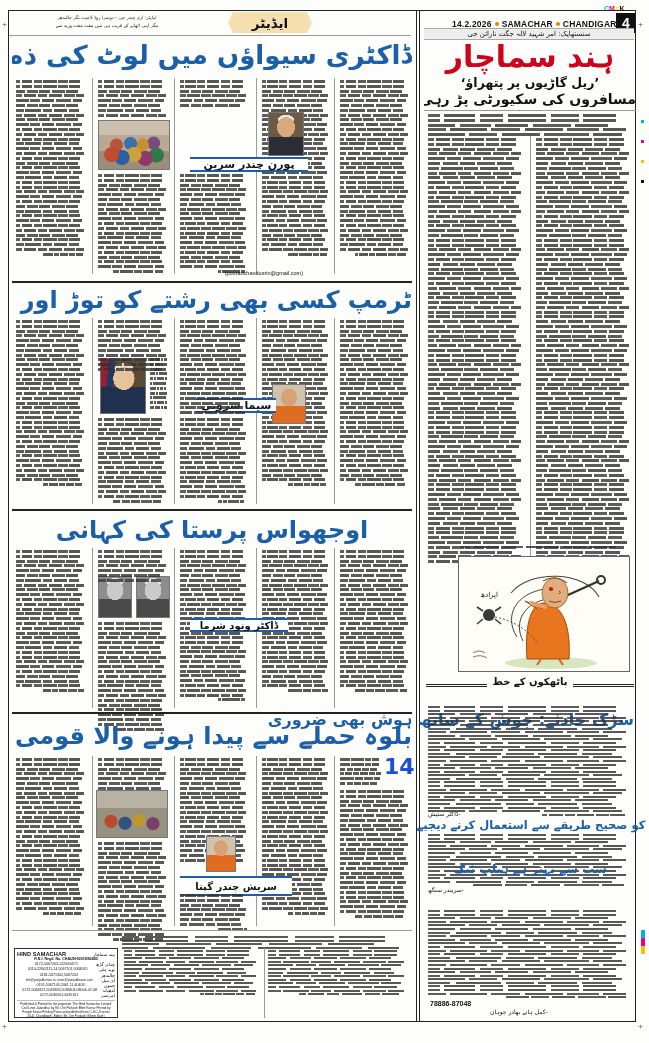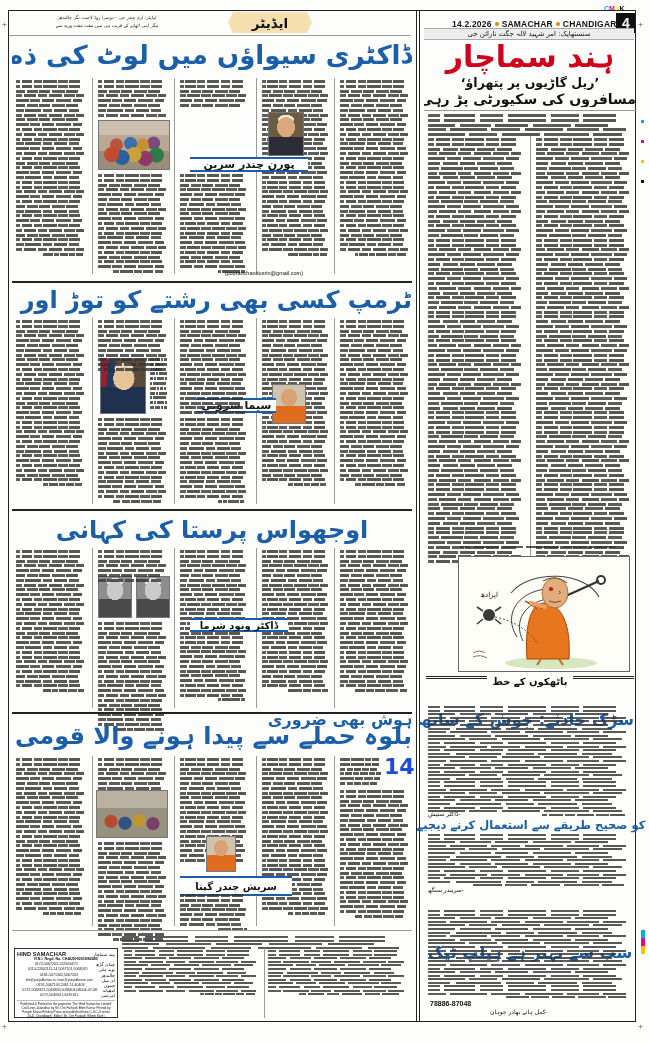--- a/index.html
+++ b/index.html
@@ -201,21 +201,21 @@
     background: #fff;
     white-space: nowrap;
   }
 
   
   .cartoon-box { position: absolute; border: 1px solid #666; background: #fffdf7; overflow: hidden; }
 
   
   .letters-head {
     position: absolute; direction: rtl;
-    display: flex; align-items: flex-start; gap: 5px;
+    display: flex; align-items: flex-end; gap: 5px;
     font-family: "DejaVu Sans", sans-serif;
     font-weight: bold; color: #111; white-space: nowrap;
   }
   .letters-head .bar { flex: 1; height: 3px; border-top:1px solid #222; border-bottom:1px solid #222; }
 
   
   .imprint {
     position: absolute;
     border: 1px solid #333;
     background: #fff;
@@ -1461,21 +1461,21 @@
       <i></i>
       <i></i>
       <i></i>
       <i></i>
       <i></i>
       <i></i>
       <i class="short3"></i>
   </div>
   <div style="position:absolute;left:428px;top:886px;width:204px;direction:rtl;text-align:left;font-family:'DejaVu Sans',sans-serif;font-size:6px;color:#111;">-سریندر سنگھ</div>
 
-  <div class="subhead" style="left:426px;top:943px;width:208px;font-size:16px;">سب سے بہتر ہے ہیلپ ٹیک</div>
+  <div class="subhead" style="left:426px;top:862px;width:208px;font-size:12px;">سب سے بہتر ہے ہیلپ ٹیک</div>
   <div class="urdu-lines tiny" style="position:absolute;left:428px;top:910px;width:204px;">
     <i></i>
       <i></i>
       <i></i>
       <i></i>
       <i></i>
       <i></i>
       <i></i>
       <i></i>
       <i></i>

